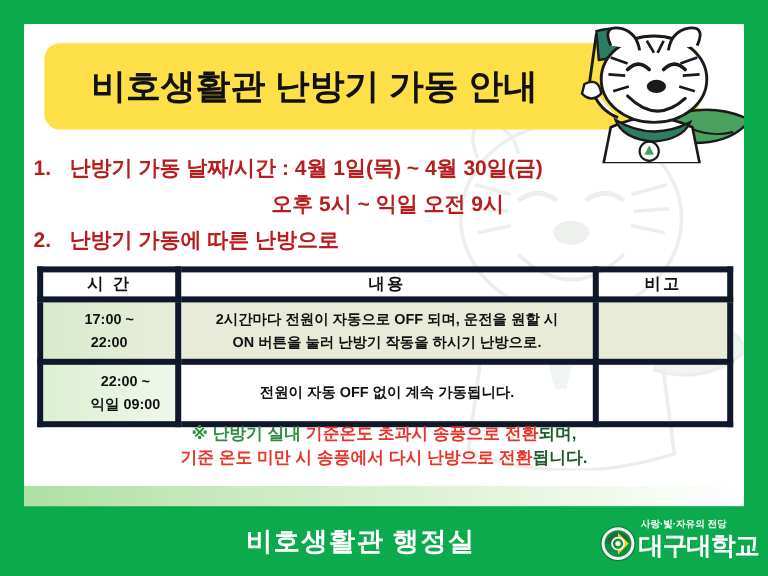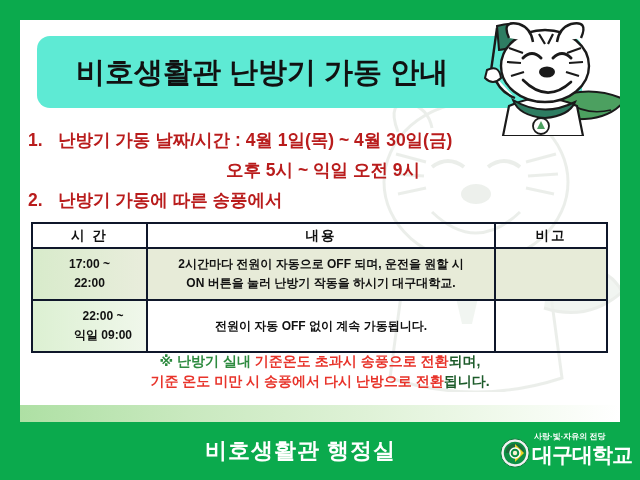--- a/index.html
+++ b/index.html
@@ -52,21 +52,21 @@
                 #AEE0A4 0%, #C9E9BF 28%, #DFF2D7 58%, #F2FAEE 82%, #FFFFFF 100%);
   }
 
   
   #title-banner {
     position: absolute;
     left: 17px;
     top: 16px;
     width: 545px;
     height: 72px;
-    background: #5eead4;
+    background: #fde047;
     border-radius: 13px;
   }
   #title-text {
     position: absolute;
     left: 39px;
     top: 17px;
     font-size: 29px;
     font-weight: bold;
     color: #111111;
     letter-spacing: 0px;
@@ -98,21 +98,21 @@
   
   #notice-table {
     position: absolute;
     left: 11px;
     top: 202px;
     width: 575px;
     border-collapse: collapse;
     table-layout: fixed;
   }
   #notice-table td, #notice-table th {
-    border: 2px solid #0f172a;
+    border: 5px solid #0f172a;
     text-align: center;
     vertical-align: middle;
     font-weight: bold;
     color: #111111;
   }
   #notice-table th {
     height: 25px;
     font-size: 13.5px;
     background: transparent;
     letter-spacing: 2px;
@@ -253,40 +253,40 @@
 
       <circle cx="84" cy="112" r="8" fill="#FFFFFF" stroke="#1A1A1A" stroke-width="1.8"></circle>
       <path d="M84 107 l4 8 l-8 0 z" fill="#4CA060"></path>
     </svg>
 
     <div class="list-line" id="item1-line1">
       <span class="item-num">1.</span><span>난방기 가동 날짜/시간 : 4월 1일(목) ~ 4월 30일(금)</span>
     </div>
     <div class="list-line" id="item1-line2">오후 5시 ~ 익일 오전 9시</div>
     <div class="list-line" id="item2-line1">
-      <span class="item-num">2.</span><span>난방기 가동에 따른 송풍에서</span>
+      <span class="item-num">2.</span><span>난방기 가동에 따른 난방으로</span>
     </div>
 
     <table id="notice-table">
       <thead>
         <tr>
           <th class="col-time">시 간</th>
           <th class="col-content">내용</th>
           <th class="col-note">비고</th>
         </tr>
       </thead>
       <tbody>
         <tr class="row-shaded">
           <td class="cell-time">
             <div>17:00 ~</div>
             <div>22:00</div>
           </td>
           <td class="cell-content">
             <div>2시간마다 전원이 자동으로 OFF 되며, 운전을 원할 시</div>
-            <div>ON 버튼을 눌러 난방기 작동을 하시기 대구대학교.</div>
+            <div>ON 버튼을 눌러 난방기 작동을 하시기 난방으로.</div>
           </td>
           <td class="cell-note"></td>
         </tr>
         <tr class="row-plain">
           <td class="cell-time">
             <div>22:00 ~</div>
             <div>익일 09:00</div>
           </td>
           <td class="cell-content">
             <div>전원이 자동 OFF 없이 계속 가동됩니다.</div>

